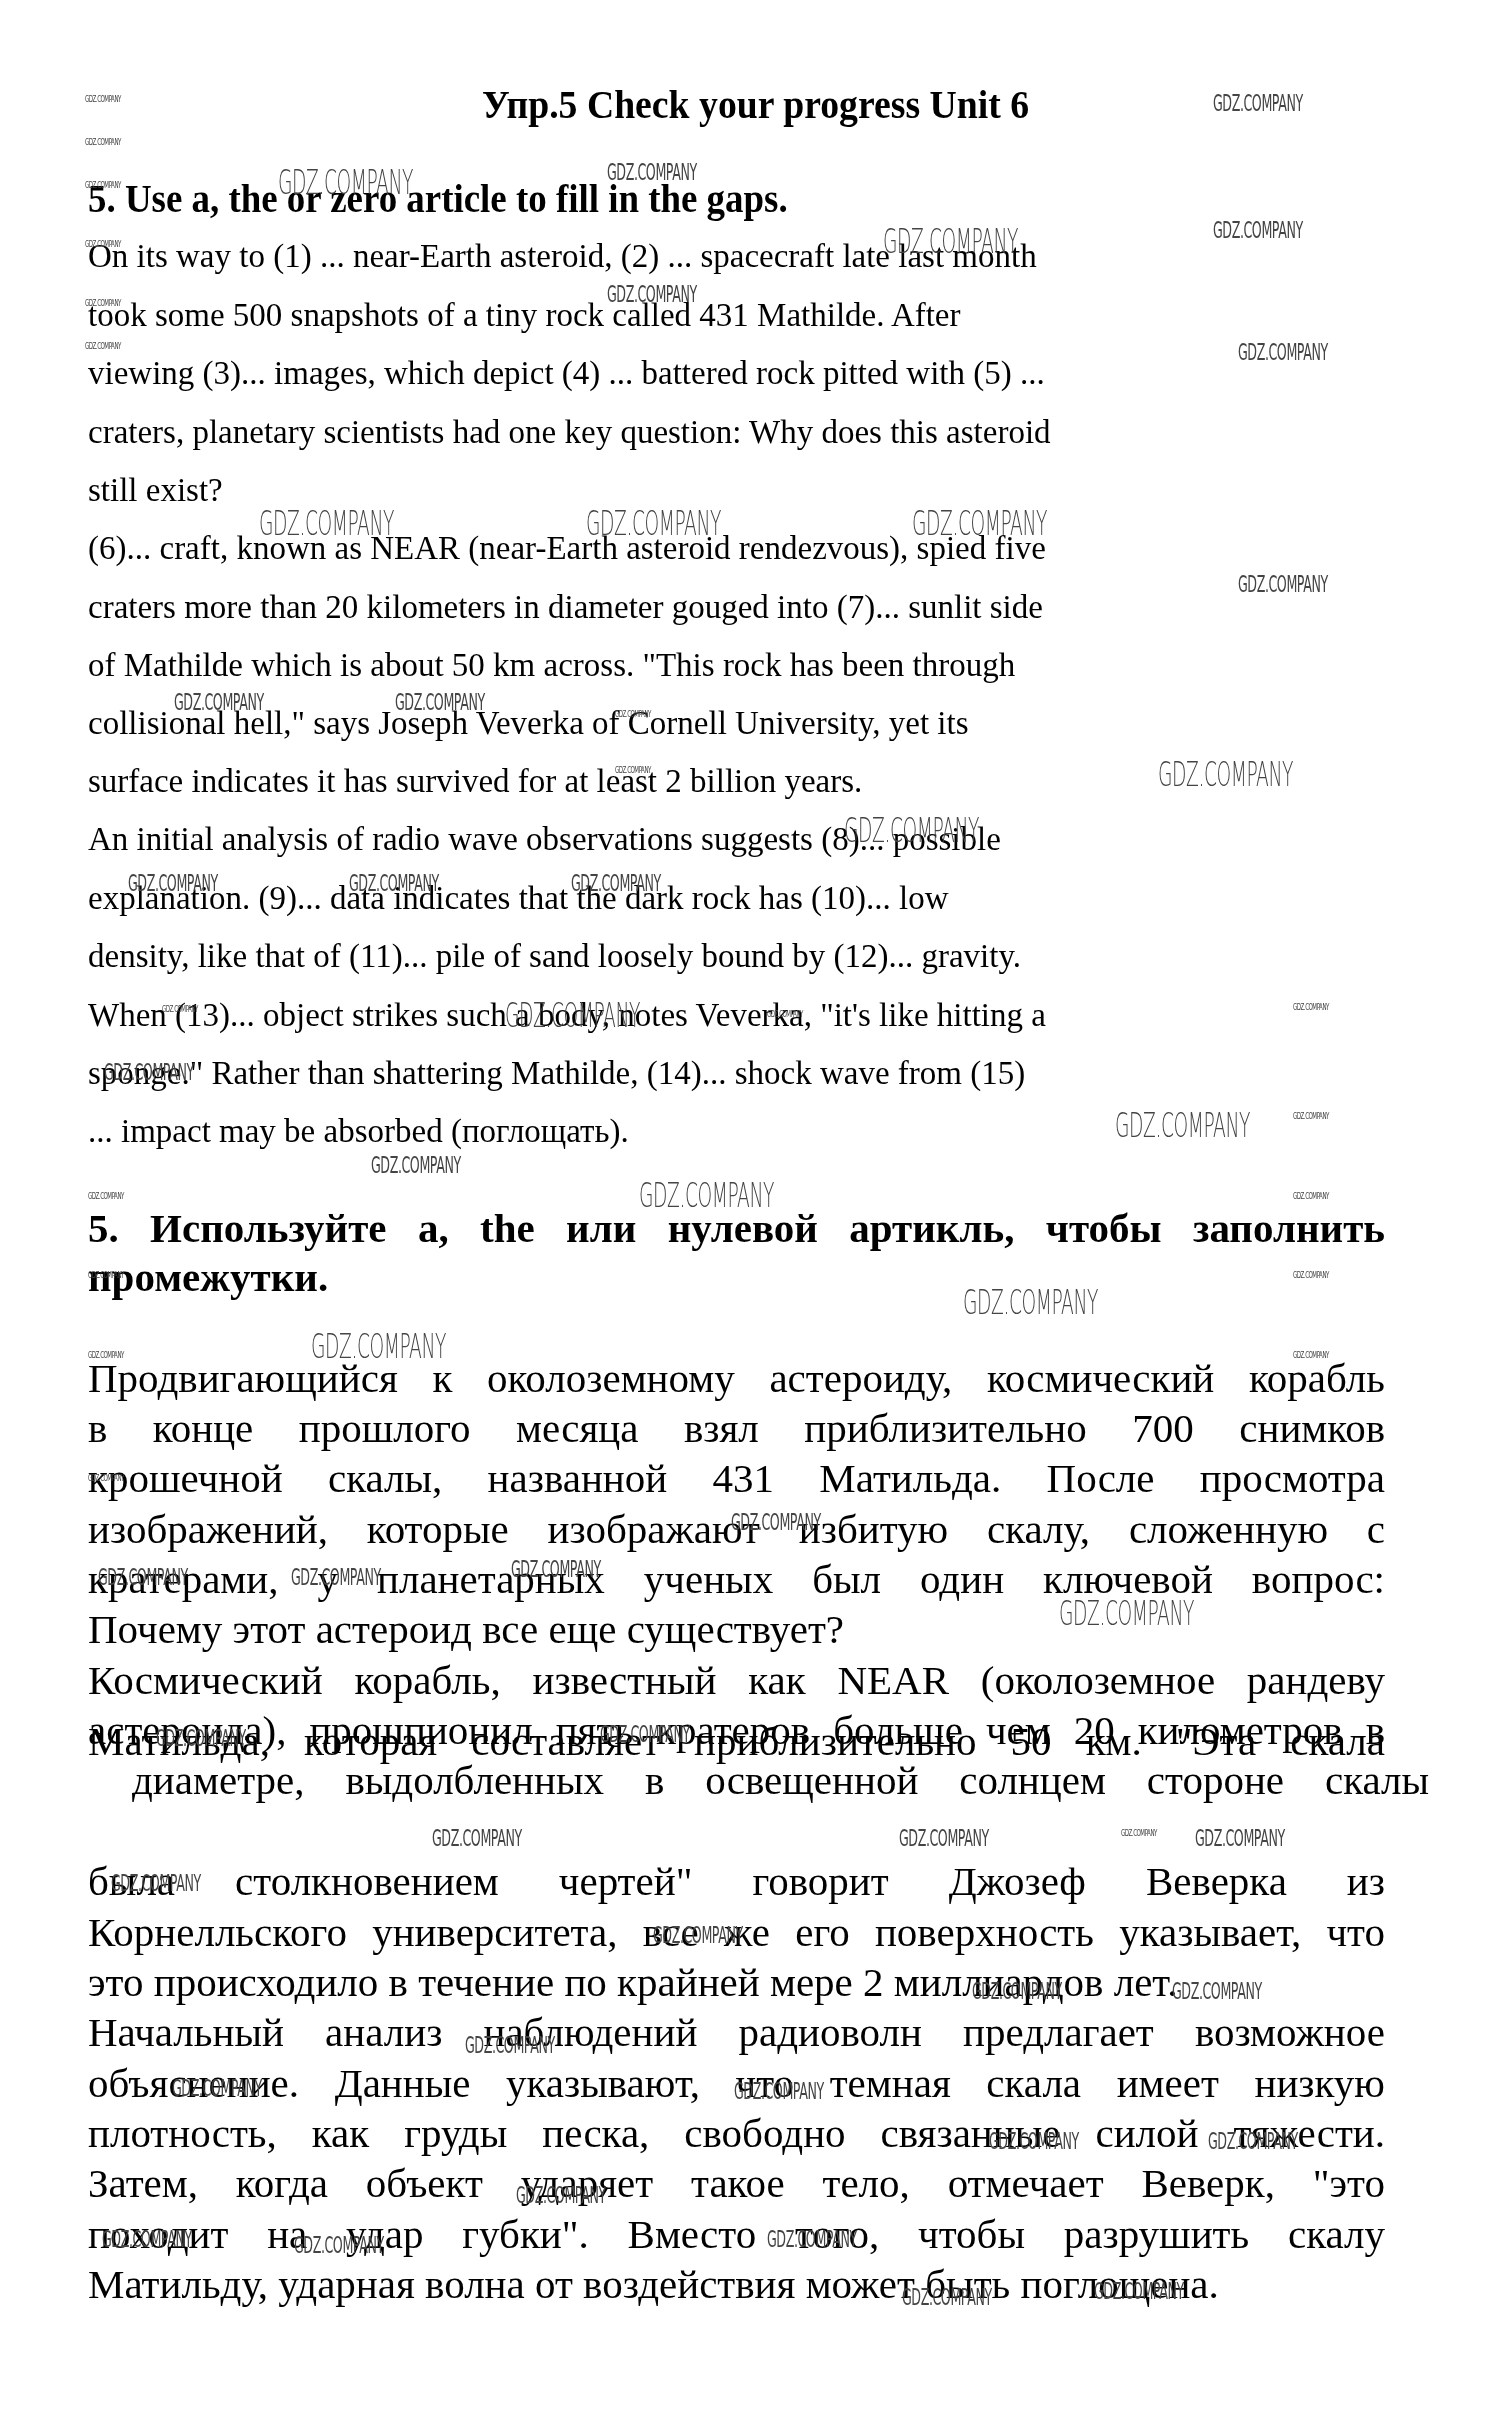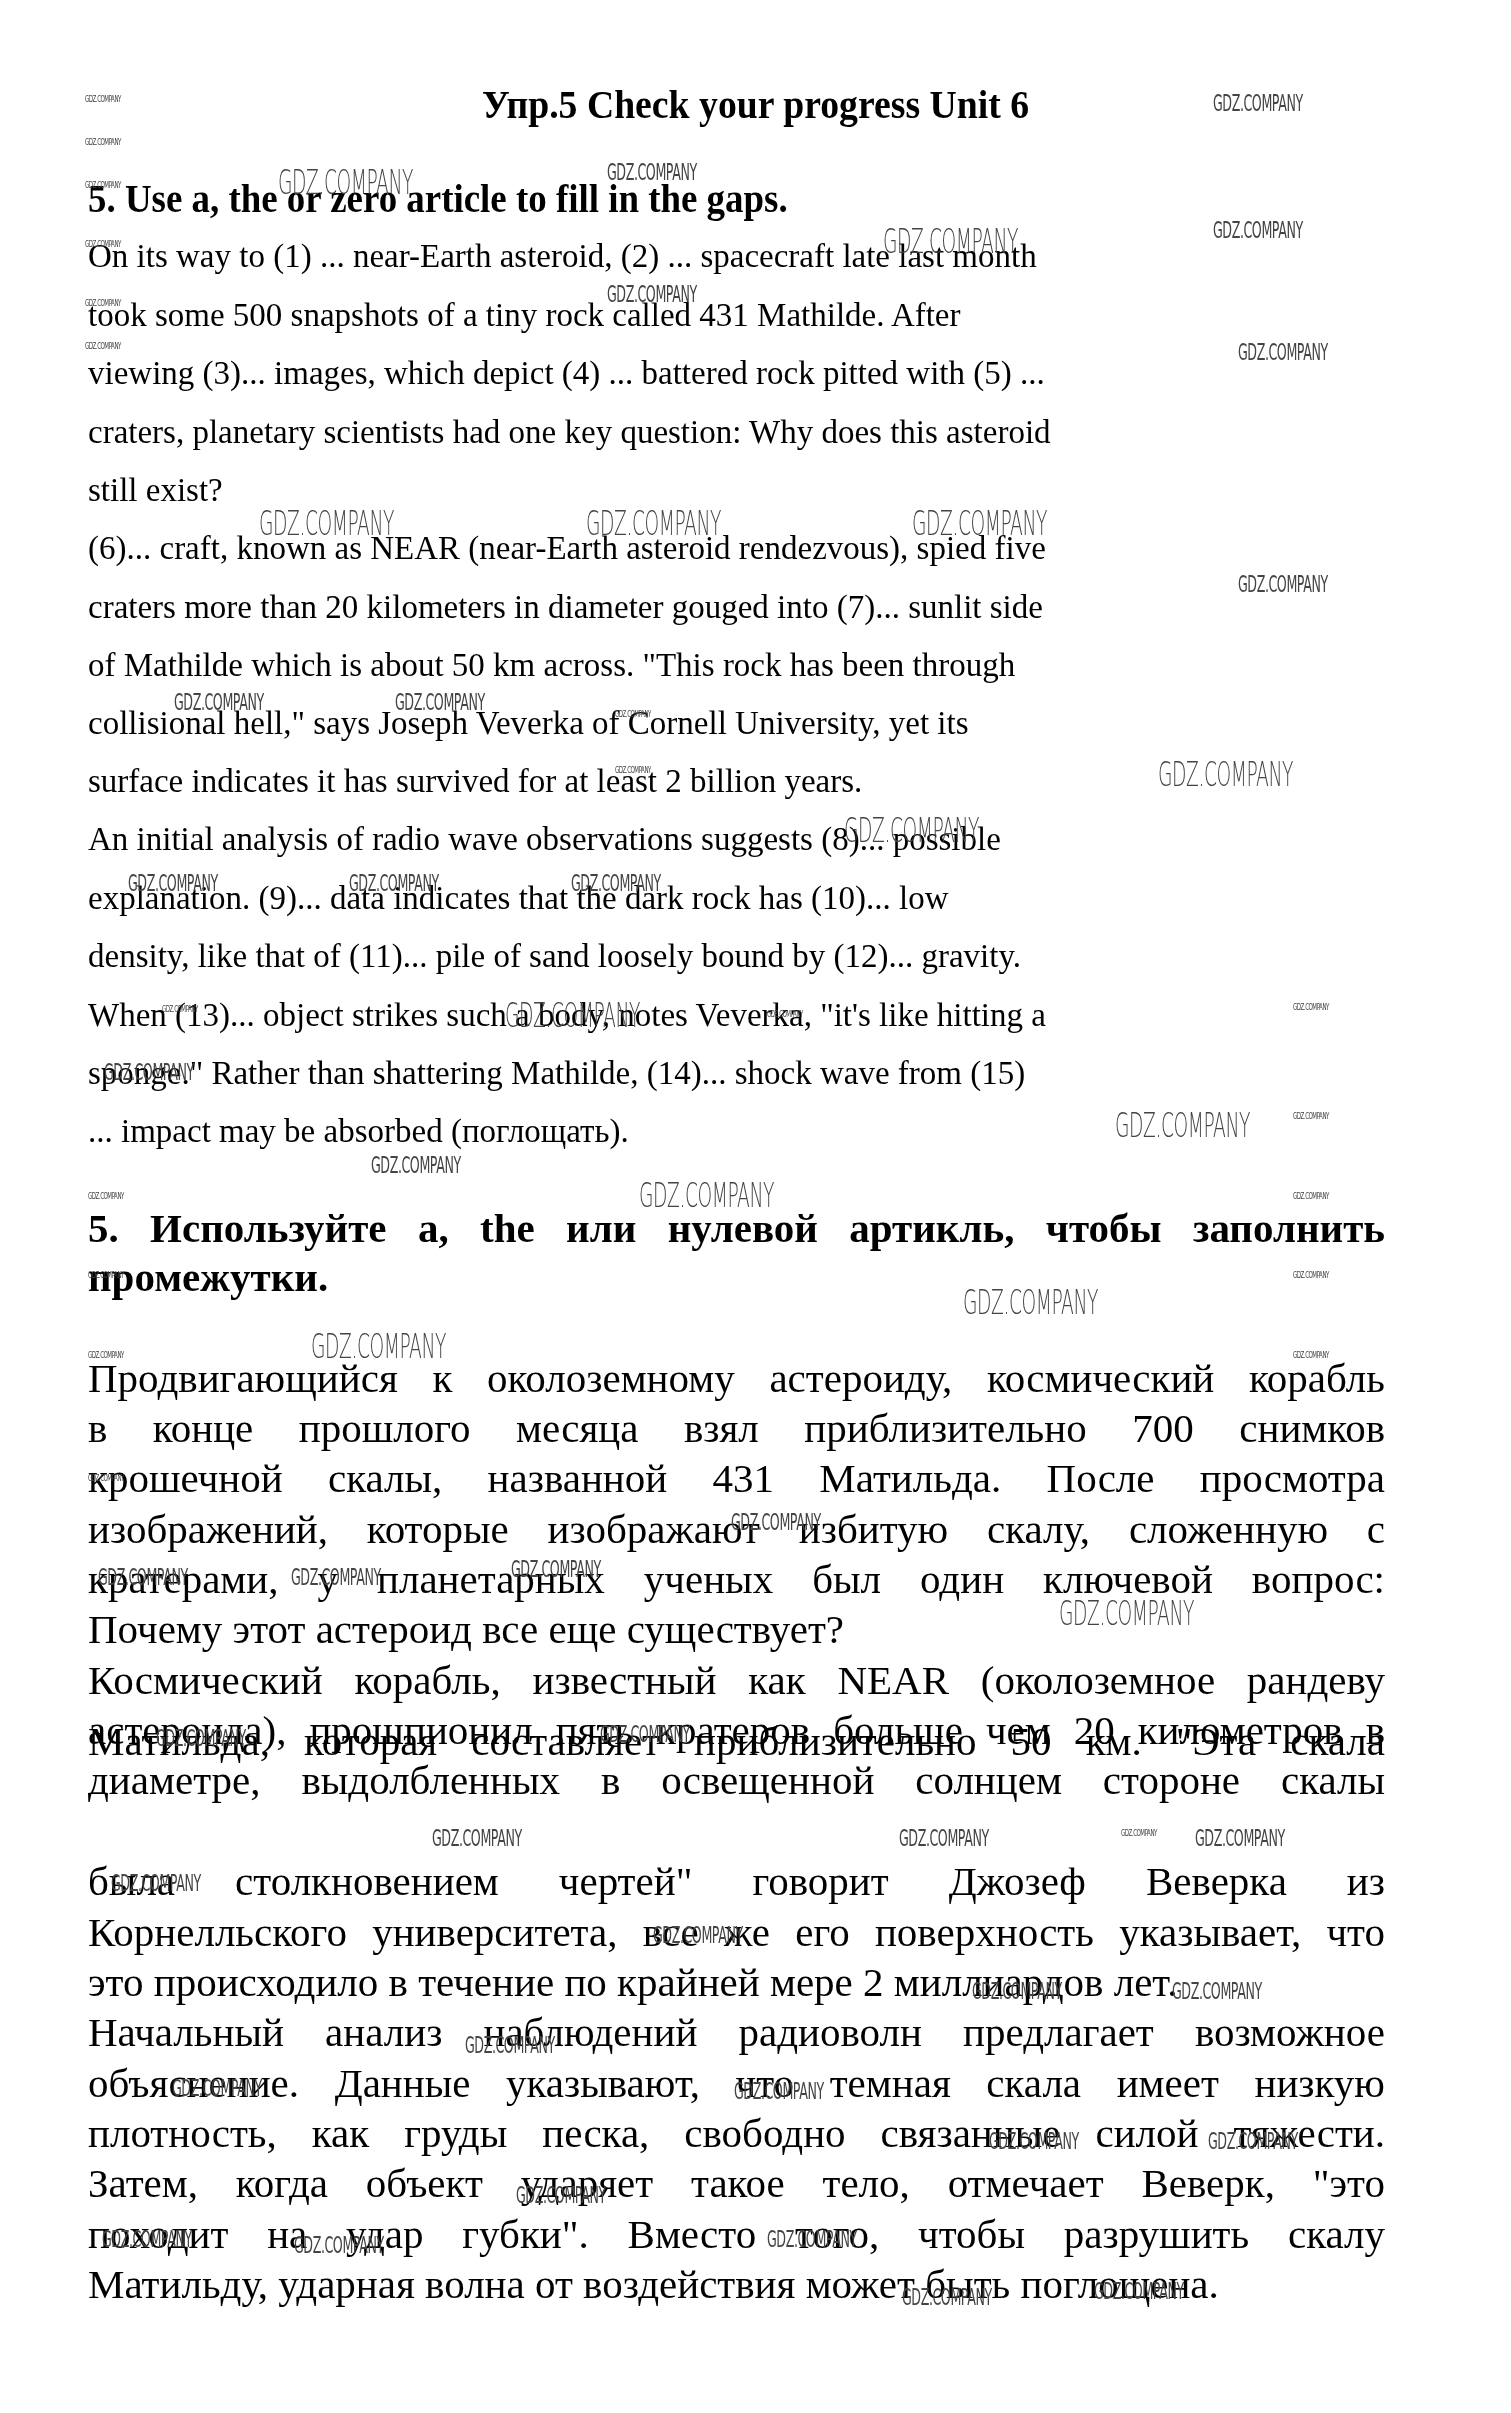--- a/index.html
+++ b/index.html
@@ -67,21 +67,21 @@
   <div class="rhead last" style="top: 1254px; white-space: nowrap;">промежутки.</div>
 
   <div class="rline" style="top: 1355px; white-space: nowrap;">Продвигающийся к околоземному астероиду, космический корабль</div>
   <div class="rline" style="top: 1405px; white-space: nowrap;">в конце прошлого месяца взял приблизительно 700 снимков</div>
   <div class="rline" style="top: 1455px; white-space: nowrap;">крошечной скалы, названной 431 Матильда. После просмотра</div>
   <div class="rline" style="top: 1506px; white-space: nowrap;">изображений, которые изображают избитую скалу, сложенную с</div>
   <div class="rline" style="top: 1556px; white-space: nowrap;">кратерами, у планетарных ученых был один ключевой вопрос:</div>
   <div class="rline last" style="top: 1606px; white-space: nowrap;">Почему этот астероид все еще существует?</div>
   <div class="rline" style="top: 1657px; white-space: nowrap;">Космический корабль, известный как NEAR (околоземное рандеву</div>
   <div class="rline" style="top: 1707px; white-space: nowrap;">астероида), прошпионил пять кратеров больше чем 20 километров в</div>
-  <div class="rline" style="top: 1757px; white-space: nowrap;">диаметре, выдолбленных в освещенной солнцем стороне скалы</div>
+  <div class="rline" style="top: 1757px; white-space: nowrap; margin-left: 44px;">диаметре, выдолбленных в освещенной солнцем стороне скалы</div>
   <div class="rline" style="top: 1718px; white-space: nowrap;">Матильда, которая составляет приблизительно 50 км. "Эта скала</div>
   <div class="rline" style="top: 1858px; white-space: nowrap;">была столкновением чертей" говорит Джозеф Веверка из</div>
   <div class="rline" style="top: 1909px; white-space: nowrap;">Корнелльского университета, все же его поверхность указывает, что</div>
   <div class="rline last" style="top: 1959px; white-space: nowrap;">это происходило в течение по крайней мере 2 миллиардов лет.</div>
   <div class="rline" style="top: 2060px; white-space: nowrap;">объяснение. Данные указывают, что темная скала имеет низкую</div>
   <div class="rline" style="top: 2009px; white-space: nowrap;">Начальный анализ наблюдений радиоволн предлагает возможное</div>
   <div class="rline" style="top: 2160px; white-space: nowrap;">Затем, когда объект ударяет такое тело, отмечает Веверк, "это</div>
   <div class="rline" style="top: 2110px; white-space: nowrap;">плотность, как груды песка, свободно связанные силой тяжести.</div>
   <div class="rline" style="top: 2211px; white-space: nowrap;">походит на удар губки". Вместо того, чтобы разрушить скалу</div>
   <div class="rline last" style="top: 2261px; white-space: nowrap;">Матильду, ударная волна от воздействия может быть поглощена.</div>

